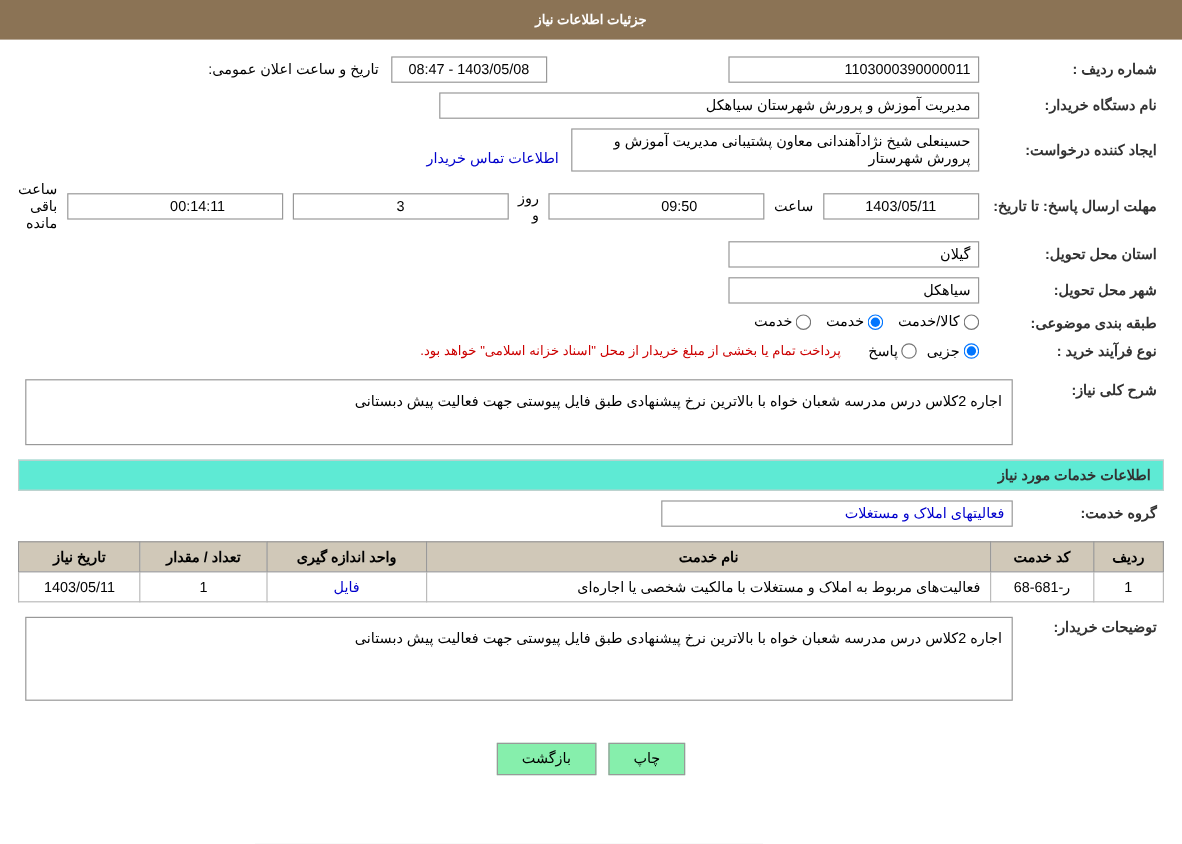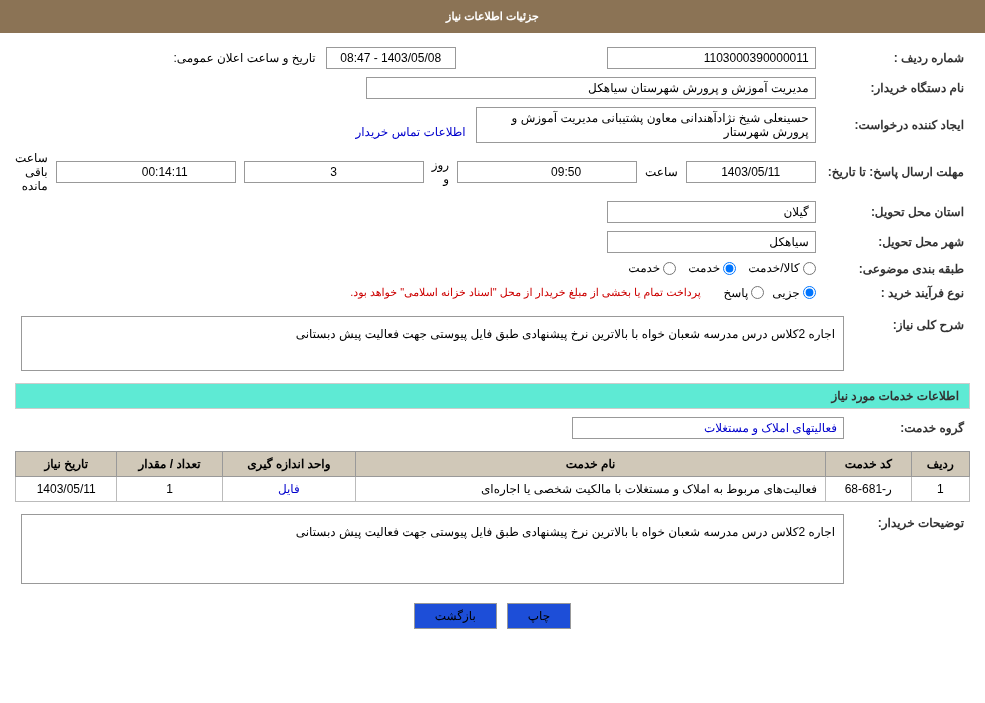--- a/index.html
+++ b/index.html
@@ -138,24 +138,25 @@
     .button-row {
       display: flex;
       justify-content: center;
       gap: 10px;
       margin-top: 15px;
       padding-bottom: 15px;
     }
     .btn {
       padding: 5px 20px;
       border: 1px solid #999;
-      background: #1d4ed8;
+      background: #86efac;
       cursor: pointer;
-      font-family: Liberation Sans, sans-serif;
-      font-size: 12px;
+      font-family: Liberation Serif, serif;
+      font-size: 12px;
+      margin-top: 16px;
     }
     .row-inline {
       display: flex;
       align-items: center;
       gap: 8px;
     }
   </style>
 </head>
 <body>
 
@@ -270,21 +271,21 @@
     </tbody>
       </table>
 
     <div class="section-header">اطلاعات خدمات مورد نیاز</div>
 
     <table class="info-table">
       <tbody>
           <tr>
         <td class="label-cell">گروه خدمت:</td>
         <td>
-          <span class="link-blue input-box" style="width:272px;">فعالیتهای  املاک  و مستغلات</span>
+          <span class="link-blue input-box" style="width:293px;">فعالیتهای  املاک  و مستغلات</span>
         </td>
       </tr>
     </tbody>
       </table>
 
     <table class="services-table">
       <thead>
         <tr>
           <th>ردیف</th>
           <th>کد خدمت</th>

